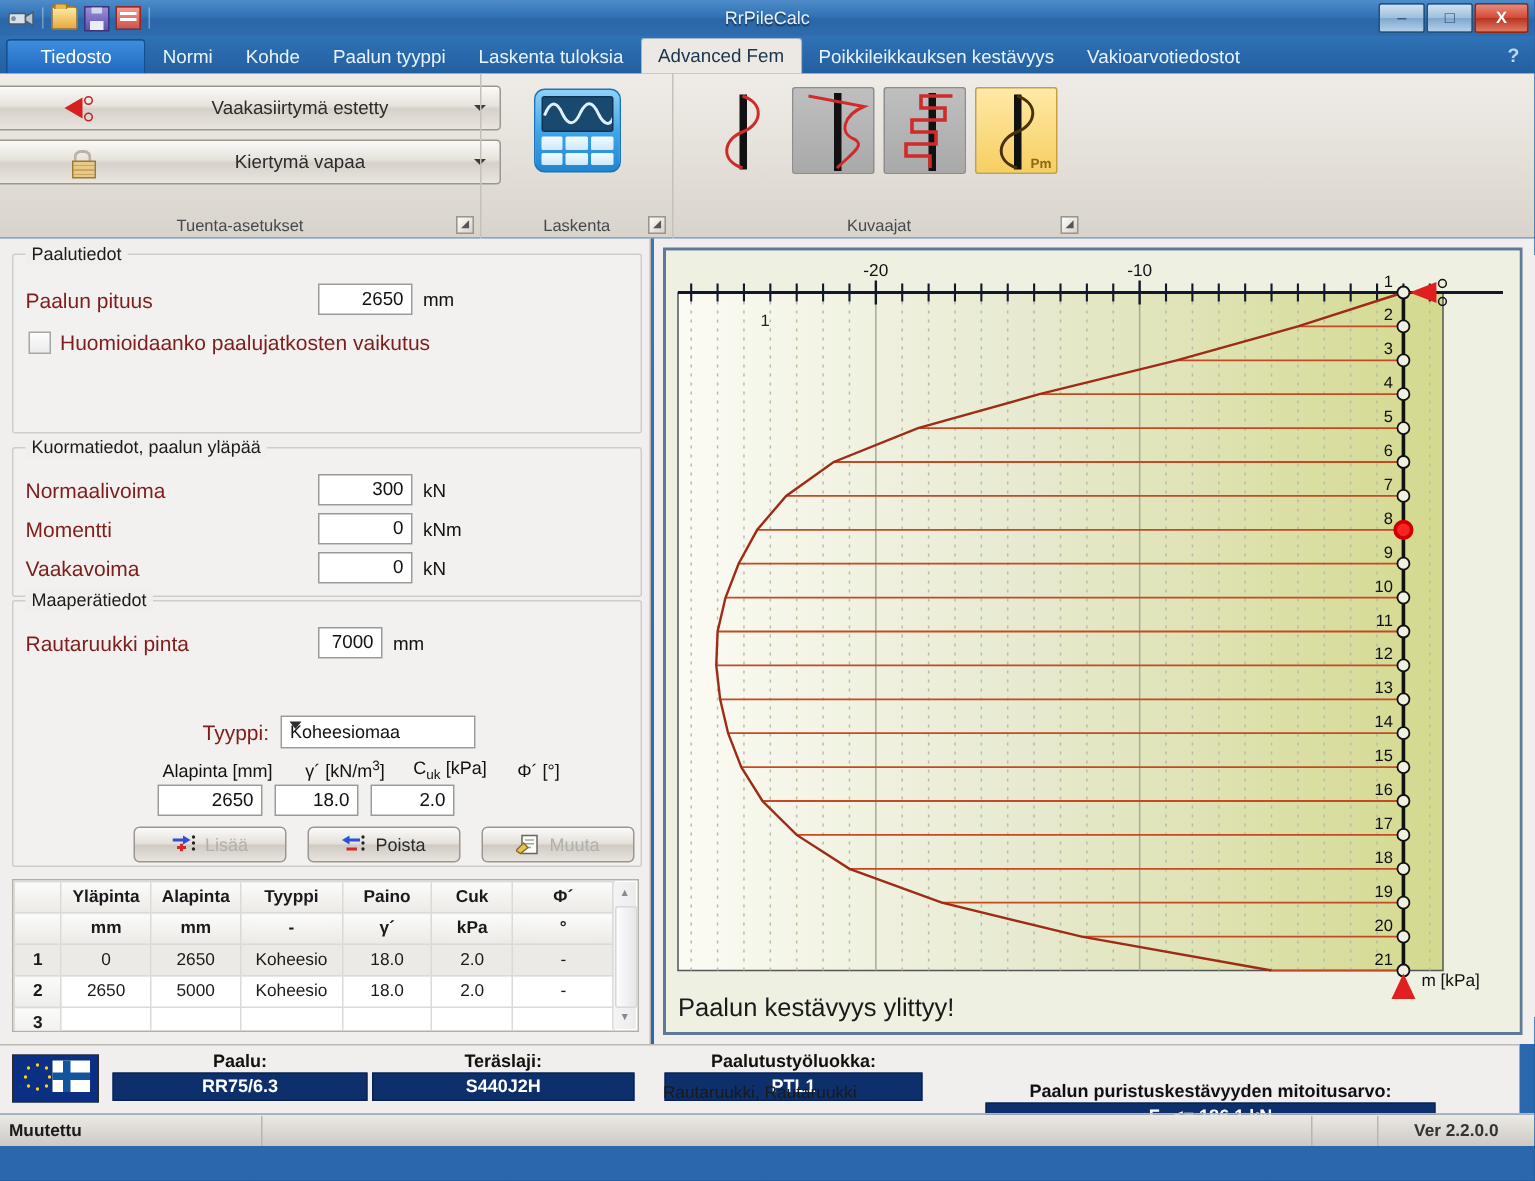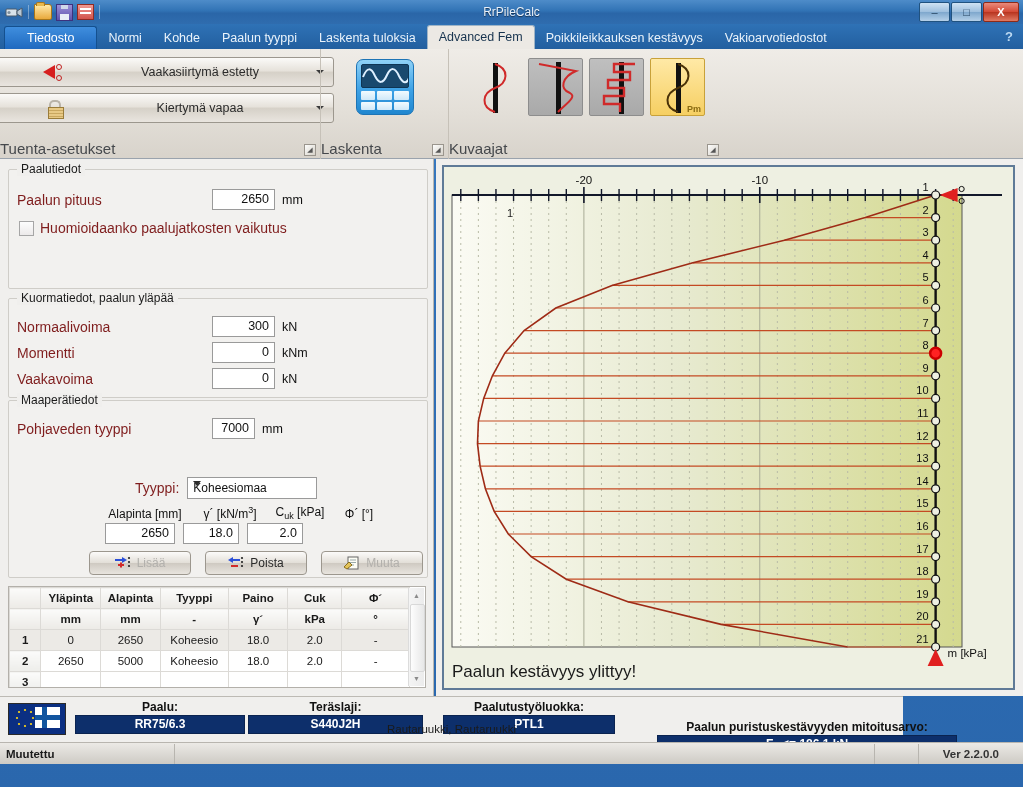--- a/index.html
+++ b/index.html
@@ -55,21 +55,21 @@
        border-radius:3px 3px 0 0;height:23px;line-height:23px;}
   .helpq{position:absolute;right:10px;top:5px;color:#bcd9f2;font-size:13px;font-weight:bold;}
 
   
   .ribbon{position:absolute;left:0;top:49px;width:1023px;height:110px;
      background:linear-gradient(180deg,#efece7 0%,#e3dfd8 58%,#d8d3cb 100%);
      border-bottom:1px solid #9aa3ad;box-sizing:border-box;display:flex;}
   .rgroup{position:relative;height:110px;box-sizing:border-box;
      display:flex;flex-direction:column;align-items:center;justify-content:flex-start;}
   .rgroup + .rgroup{border-left:1px solid #c6c1b8;}
-  .glabel{position:absolute;bottom:2px;left:0;right:0;text-align:left;font-size:15px;color:#45484c;}
+  .glabel{position:absolute;bottom:2px;left:0;right:0;text-align:center;font-size:11px;color:#45484c;}
   .gdiag{position:absolute;bottom:3px;right:4px;width:10px;height:10px;border:1px solid #9a958d;
      background:linear-gradient(135deg,#fdfdfc,#d6d2ca);font-size:7px;color:#555;line-height:9px;
      text-align:center;}
   .gbody{padding:6px 8px 0 8px;display:flex;align-items:center;gap:7px;}
 
   .widebtn{width:348px;height:30px;border:1px solid #9c978e;border-radius:3px;
      background:linear-gradient(180deg,#fbfaf8 0%,#e6e2db 45%,#d6d1c8 52%,#e9e5df 100%);
      display:flex;align-items:center;position:relative;box-sizing:border-box;}
   .widebtn .lbl{flex:1;text-align:center;font-size:12.5px;color:#2b2b2b;}
   .widebtn .caret{position:absolute;right:9px;top:12px;width:0;height:0;
@@ -139,21 +139,21 @@
 
   
   .chartpane{position:absolute;left:436px;top:159px;width:587px;height:537px;
      background:#f0efed;box-sizing:border-box;padding:6px 8px 6px 6px;}
   .chartframe{position:relative;width:100%;height:100%;border:2px solid #5f7a97;
      background:#eef0e2;box-sizing:border-box;overflow:hidden;}
   .chartsvg{position:absolute;left:0;top:0;}
   .statusline{position:absolute;left:8px;bottom:6px;font-size:17px;color:#1a1a1a;}
 
   
-  .infobar{position:absolute;left:0;top:696px;width:903px;height:46px;background:#f0efed;
+  .infobar{position:absolute;left:0;top:696px;width:1013px;height:46px;background:#f0efed;
      border-top:1px solid #bdbab4;box-sizing:border-box;}
   .euflag{position:absolute;left:8px;top:6px;width:56px;height:30px;background:#0b2f82;
      border:1px solid #2a2a2a;}
   .infocell{position:absolute;}
   .infocap{font-size:12px;font-weight:bold;color:#111;text-align:center;}
   .infoval{margin-top:1px;background:#0d2f6b;color:#fff;font-size:12px;font-weight:bold;
      text-align:center;line-height:17px;height:17px;border:1px solid #0a2350;}
   .credit{position:absolute;left:0;right:0;top:26px;text-align:center;font-size:11.5px;color:#1a1a1a;}
 
   
@@ -325,21 +325,21 @@
       <div class="row" style="left:8px;top:69px;width:400px;">
         <span class="lab" style="width:250px">Vaakavoima</span>
         <span class="tbox" style="width:63px;margin-left:-55px;">0</span>
         <span class="unit">kN</span>
       </div>
     </div>
 
     <div class="gbox" style="left:8px;top:241px;width:418px;height:176px;">
       <span class="cap">Maaperätiedot</span>
       <div class="row" style="left:8px;top:17px;width:400px;">
-        <span class="lab" style="width:250px">Pohjaveden tyyppi</span>
+        <span class="lab" style="width:250px">Rautaruukki pinta</span>
         <span class="tbox" style="width:43px;margin-left:-55px;">7000</span>
         <span class="unit">mm</span>
       </div>
 
       <div class="row" style="left:126px;top:76px;">
         <span class="lab">Tyyppi:</span>
         <span class="selwrap" style="margin-left:8px">
           <span>Koheesiomaa</span>
           <span class="selcaret"></span>
         </span>

